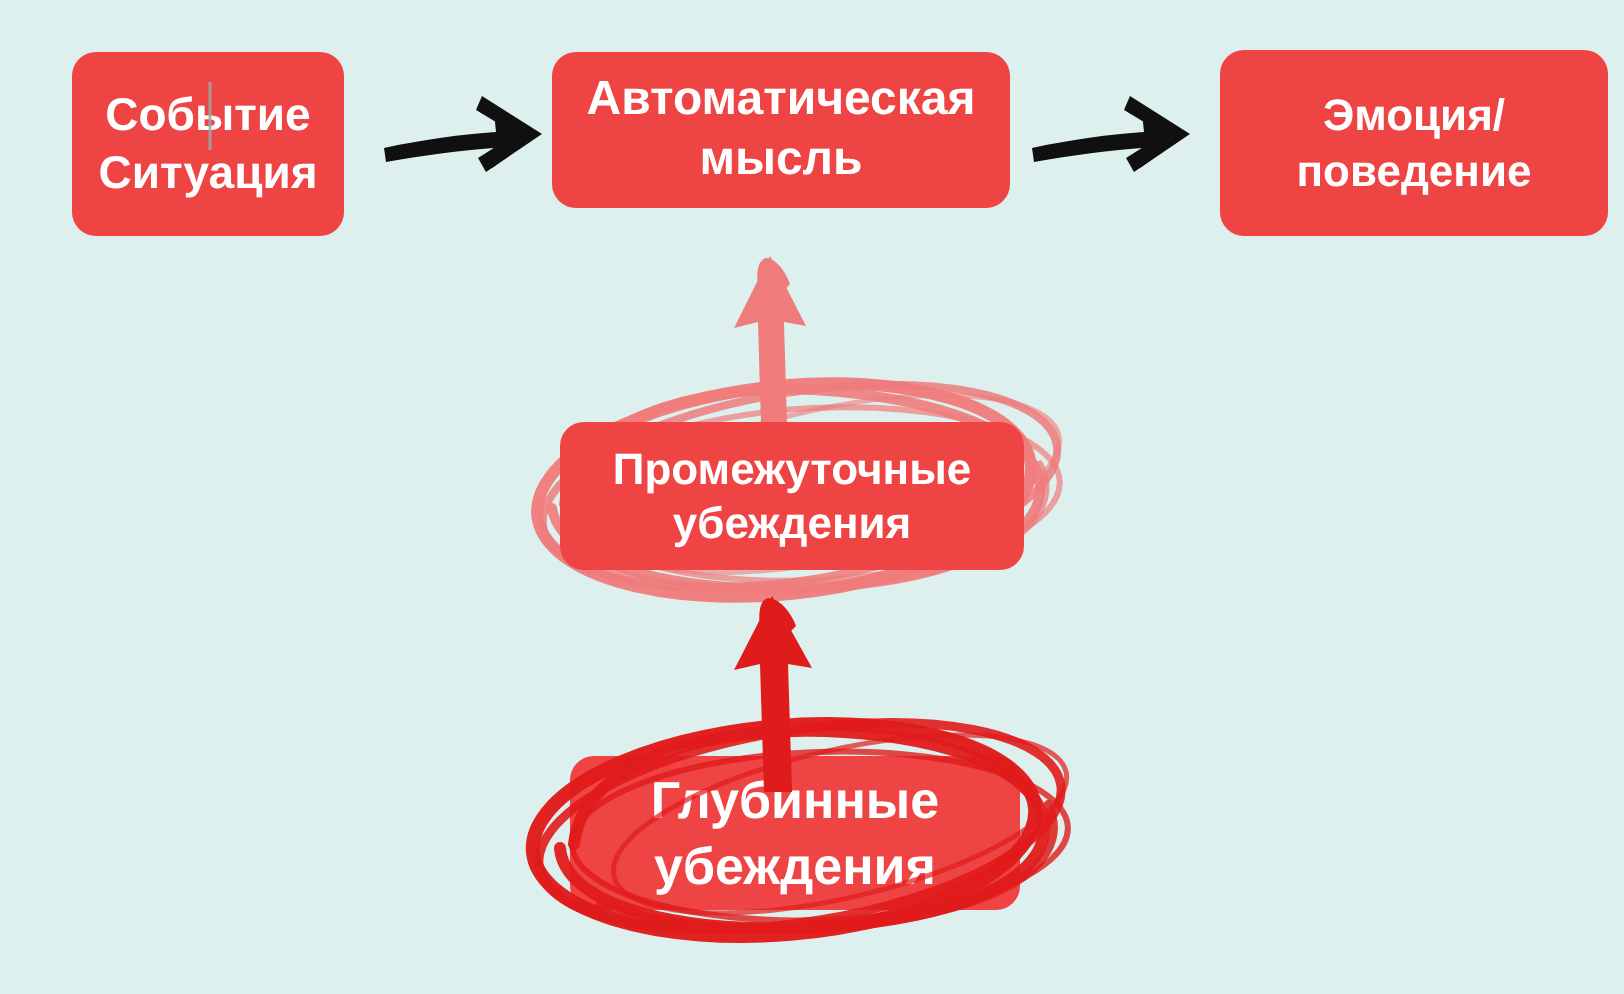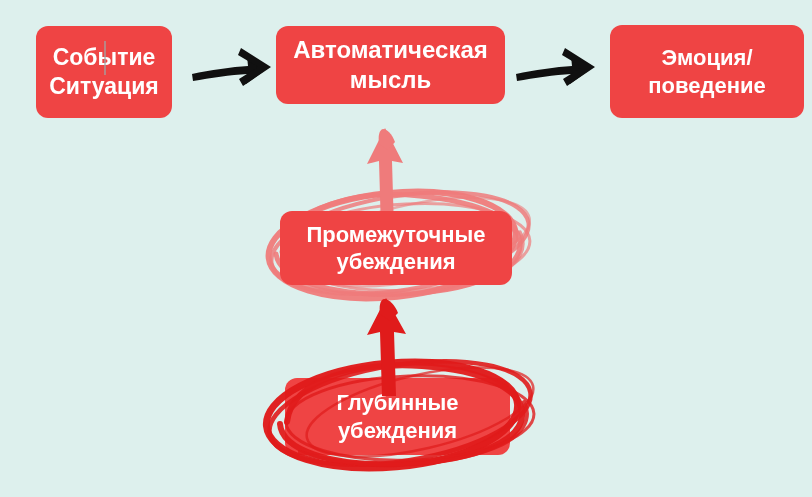--- a/index.html
+++ b/index.html
@@ -42,21 +42,21 @@
   #node-emotion {
     left: 610px; top: 25px; width: 194px; height: 93px;
     font-size: 22px;
   }
   #node-intermediate {
     left: 280px; top: 211px; width: 232px; height: 74px;
     font-size: 22px;
   }
   #node-core {
     left: 285px; top: 378px; width: 225px; height: 77px;
-    font-size: 22px;
+    font-size: 26px;
   }
 
   .svg-layer {
     position: absolute;
     left: 0; top: 0;
     width: 812px; height: 497px;
     overflow: visible;
   }
   #arrows-black { z-index: 4; }
   #scribble-pink { z-index: 2; }

